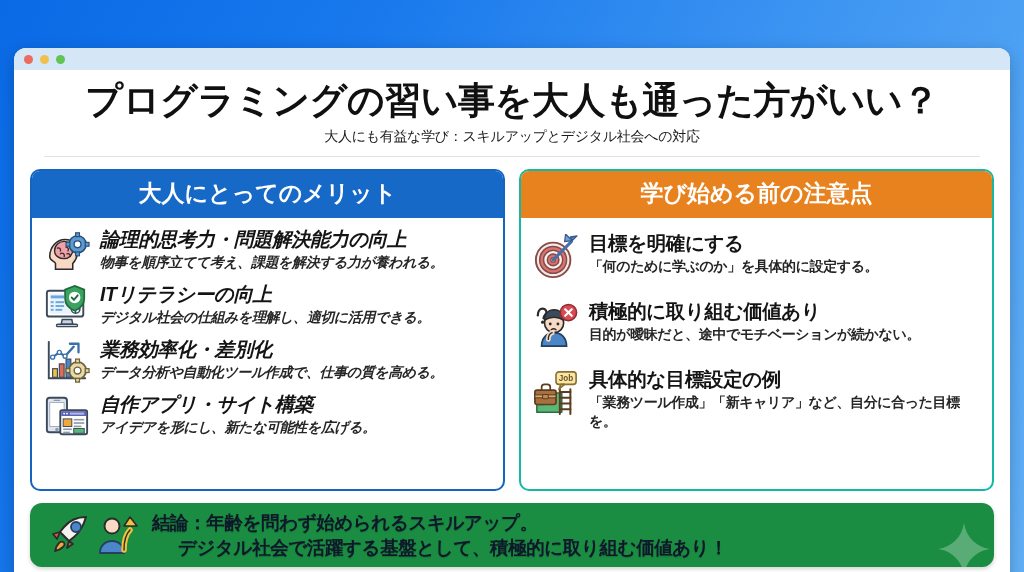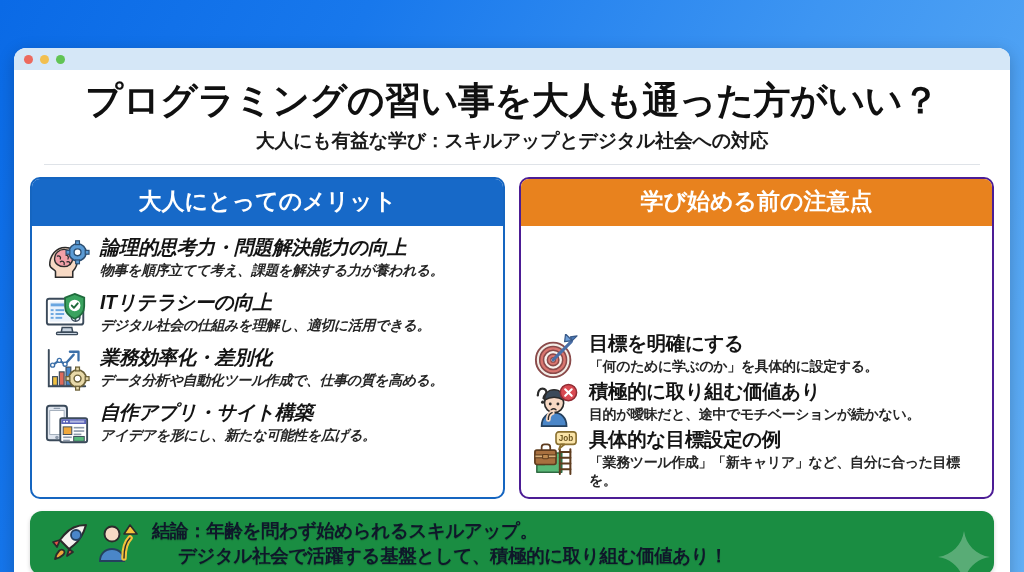--- a/index.html
+++ b/index.html
@@ -55,22 +55,22 @@
   #header { text-align: center; padding-top: 10px; }
   #main-title {
     font-size: 37px;
     font-weight: 700;
     color: #101010;
     letter-spacing: -0.5px;
     line-height: 1.12;
     white-space: nowrap;
   }
   #subtitle {
-    font-size: 19px;
-    font-weight: 700;
+    font-size: 14px;
+    font-weight: 400;
     color: #1b1b1b;
     margin-top: 7px;
     letter-spacing: -0.3px;
     white-space: nowrap;
   }
   #divider {
     margin: 10px 14px 0 14px;
     height: 1px;
     background: #dfe3e8;
   }
@@ -85,21 +85,21 @@
   .panel {
     flex: 1 1 0;
     border-radius: 10px;
     overflow: hidden;
     display: flex;
     flex-direction: column;
     box-sizing: border-box;
     background: #ffffff;
   }
   .panel.blue   { border: 2px solid #1565c0; }
-  .panel.orange { border: 2px solid #4c1d95; }
+  .panel.orange { border: 2px solid #14b8a6; }
 
   .panel-header {
     flex: 0 0 auto;
     text-align: center;
     font-size: 23px;
     font-weight: 700;
     color: #ffffff;
     padding: 7px 0 9px 0;
     letter-spacing: 0px;
   }
@@ -107,21 +107,21 @@
   .panel.orange .panel-header { background: #e8821e; }
 
   .panel-body {
     flex: 1 1 auto;
     padding: 10px 12px 8px 12px;
     display: flex;
     flex-direction: column;
     box-sizing: border-box;
   }
   .panel.blue .panel-body   { gap: 9px; font-style: italic; }
-  .panel.orange .panel-body { padding-top: 14px; justify-content: flex-end; }
+  .panel.orange .panel-body { gap: 20px; padding-top: 14px; }
 
   .item {
     display: flex;
     align-items: flex-start;
     gap: 10px;
   }
   .item-icon {
     flex: 0 0 46px;
     width: 46px;
     height: 46px;

